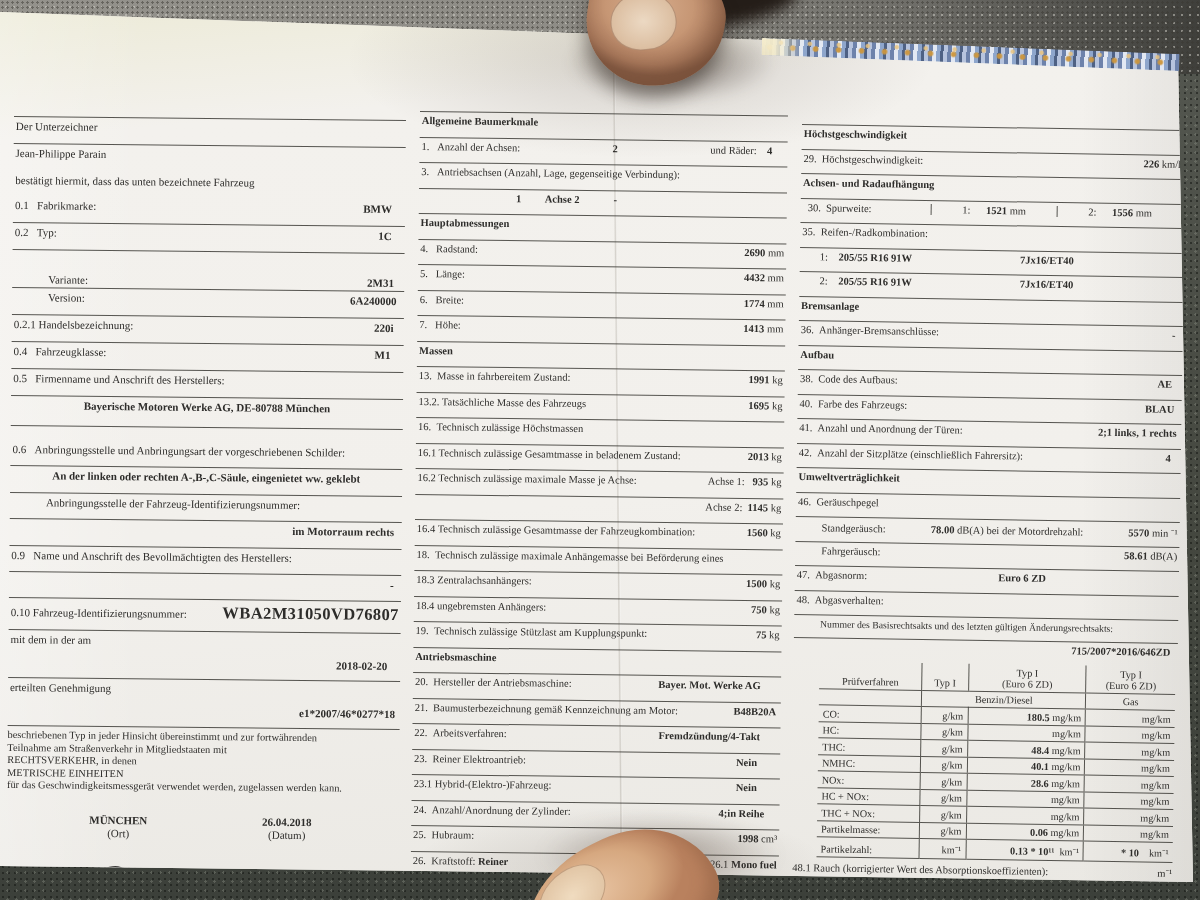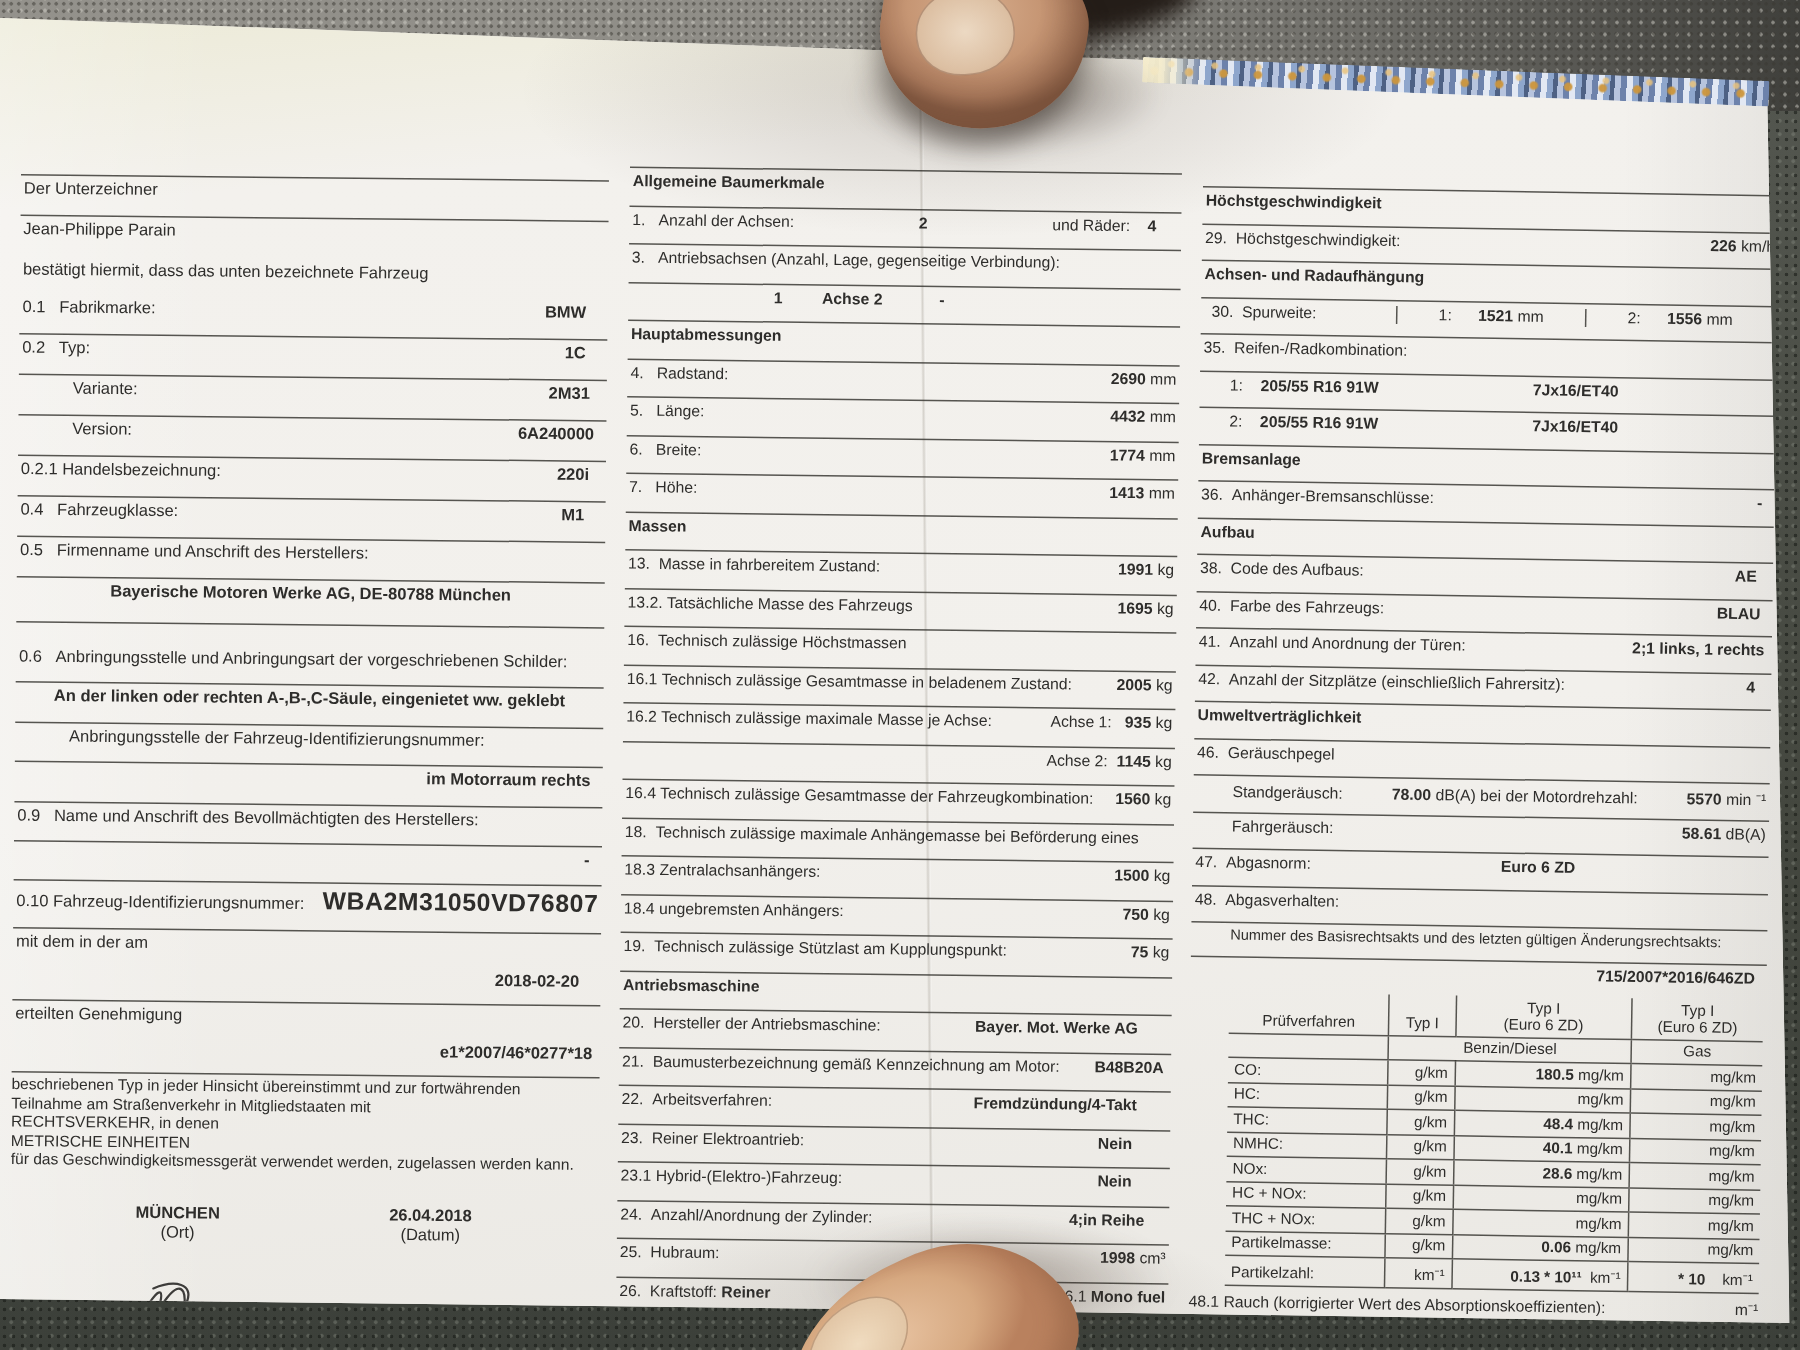--- a/index.html
+++ b/index.html
@@ -3,21 +3,21 @@
 <meta charset="utf-8">
 <style>
   html,body{margin:0;padding:0;background:#2e312b;}
   #stage{position:relative;width:1200px;height:900px;overflow:hidden;
     background:
       radial-gradient(rgba(20,23,19,.55) 1px, transparent 1.4px),
       radial-gradient(rgba(130,134,124,.45) 1px, transparent 1.4px),
       linear-gradient(180deg,#555851 0%,#44473f 60%,#3c403a 100%);
     background-size:6px 6px,9px 9px,100% 100%;
     background-position:0 0,3px 4px,0 0;
-    font-family:Liberation Sans, sans-serif;}
+    font-family:Liberation Serif, serif;}
   #topband{position:absolute;left:0;top:0;width:1200px;height:74px;
     background:
       radial-gradient(rgba(58,56,50,.5) 1px, transparent 1.3px),
       radial-gradient(rgba(210,208,200,.5) 1px, transparent 1.3px),
       linear-gradient(90deg,#94928c 0%,#8e8c86 52%,#6f6e69 76%,#3f3f3b 100%);
     background-size:5px 5px,8px 8px,100% 100%;
     background-position:0 0,2px 3px,0 0;}
   
   #paper{position:absolute;left:0;top:0;width:1200px;height:900px;z-index:2;
     background:linear-gradient(175deg,#ecead6 0%,#f3f1ed 14%,#f2f0ec 55%,#eae8e3 100%);
@@ -124,21 +124,21 @@
           </div>
           <div class="row">
             <span class="lt"><span>0.1&nbsp;&nbsp;&nbsp;Fabrikmarke:</span></span>
             <span class="rt"><span class="b">BMW</span><span>&nbsp;&nbsp;&nbsp;&nbsp;</span></span>
           </div>
           <div class="row">
             <span class="lt"><span>0.2&nbsp;&nbsp;&nbsp;Typ:</span></span>
             <span class="rt"><span class="b">1C</span><span>&nbsp;&nbsp;&nbsp;&nbsp;</span></span>
           </div>
           <div class="row">
-            <span class="lt" style="padding-left: 34px;"><span>Variante:</span></span>
+            <span class="lt" style="padding-left: 34px; margin-top: 20px;"><span>Variante:</span></span>
             <span class="rt"><span class="b">2M31</span><span>&nbsp;&nbsp;&nbsp;</span></span>
           </div>
           <div class="row">
             <span class="lt" style="padding-left: 34px;"><span>Version:</span></span>
             <span class="rt"><span class="b">6A240000</span><span>&nbsp;&nbsp;</span></span>
           </div>
           <div class="row">
             <span class="lt"><span>0.2.1 Handelsbezeichnung:</span></span>
             <span class="rt"><span class="b">220i</span><span>&nbsp;&nbsp;&nbsp;</span></span>
           </div>
@@ -264,21 +264,21 @@
           </div>
           <div class="row">
             <span class="lt"><span>13.2. Tatsächliche Masse des Fahrzeugs</span></span>
             <span class="rt"><span class="b">1695</span><span>&nbsp;kg</span></span>
           </div>
           <div class="row">
             <span class="lt"><span>16.&nbsp;&nbsp;Technisch zulässige Höchstmassen</span></span>
           </div>
           <div class="row">
             <span class="lt"><span>16.1 Technisch zulässige Gesamtmasse in beladenem Zustand:</span></span>
-            <span class="rt"><span class="b">2005</span><span>&nbsp;kg</span></span>
+            <span class="rt"><span class="b">2013</span><span>&nbsp;kg</span></span>
           </div>
           <div class="row">
             <span class="lt"><span>16.2 Technisch zulässige maximale Masse je Achse:</span></span>
             <span class="rt"><span>Achse 1:</span><span class="b">&nbsp;&nbsp;&nbsp;935</span><span>&nbsp;kg</span></span>
           </div>
           <div class="row">
             <span class="rt"><span>Achse 2:</span><span class="b">&nbsp;&nbsp;1145</span><span>&nbsp;kg</span></span>
           </div>
           <div class="row">
             <span class="lt"><span>16.4 Technisch zulässige Gesamtmasse der Fahrzeugkombination:</span></span>

